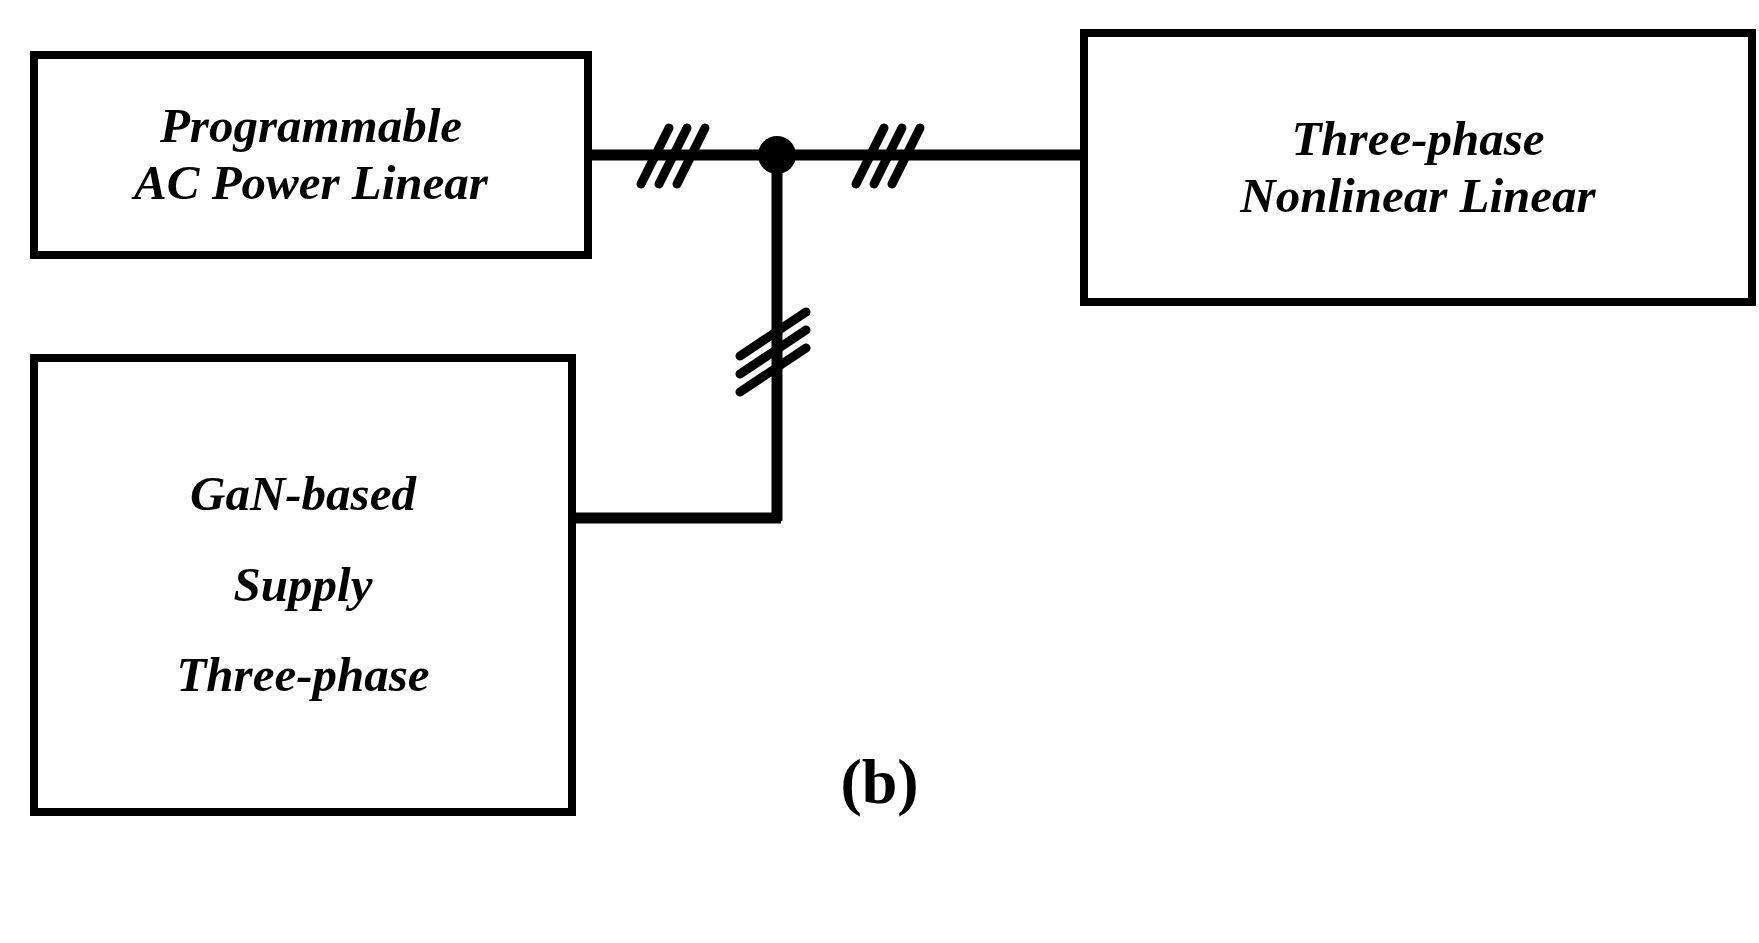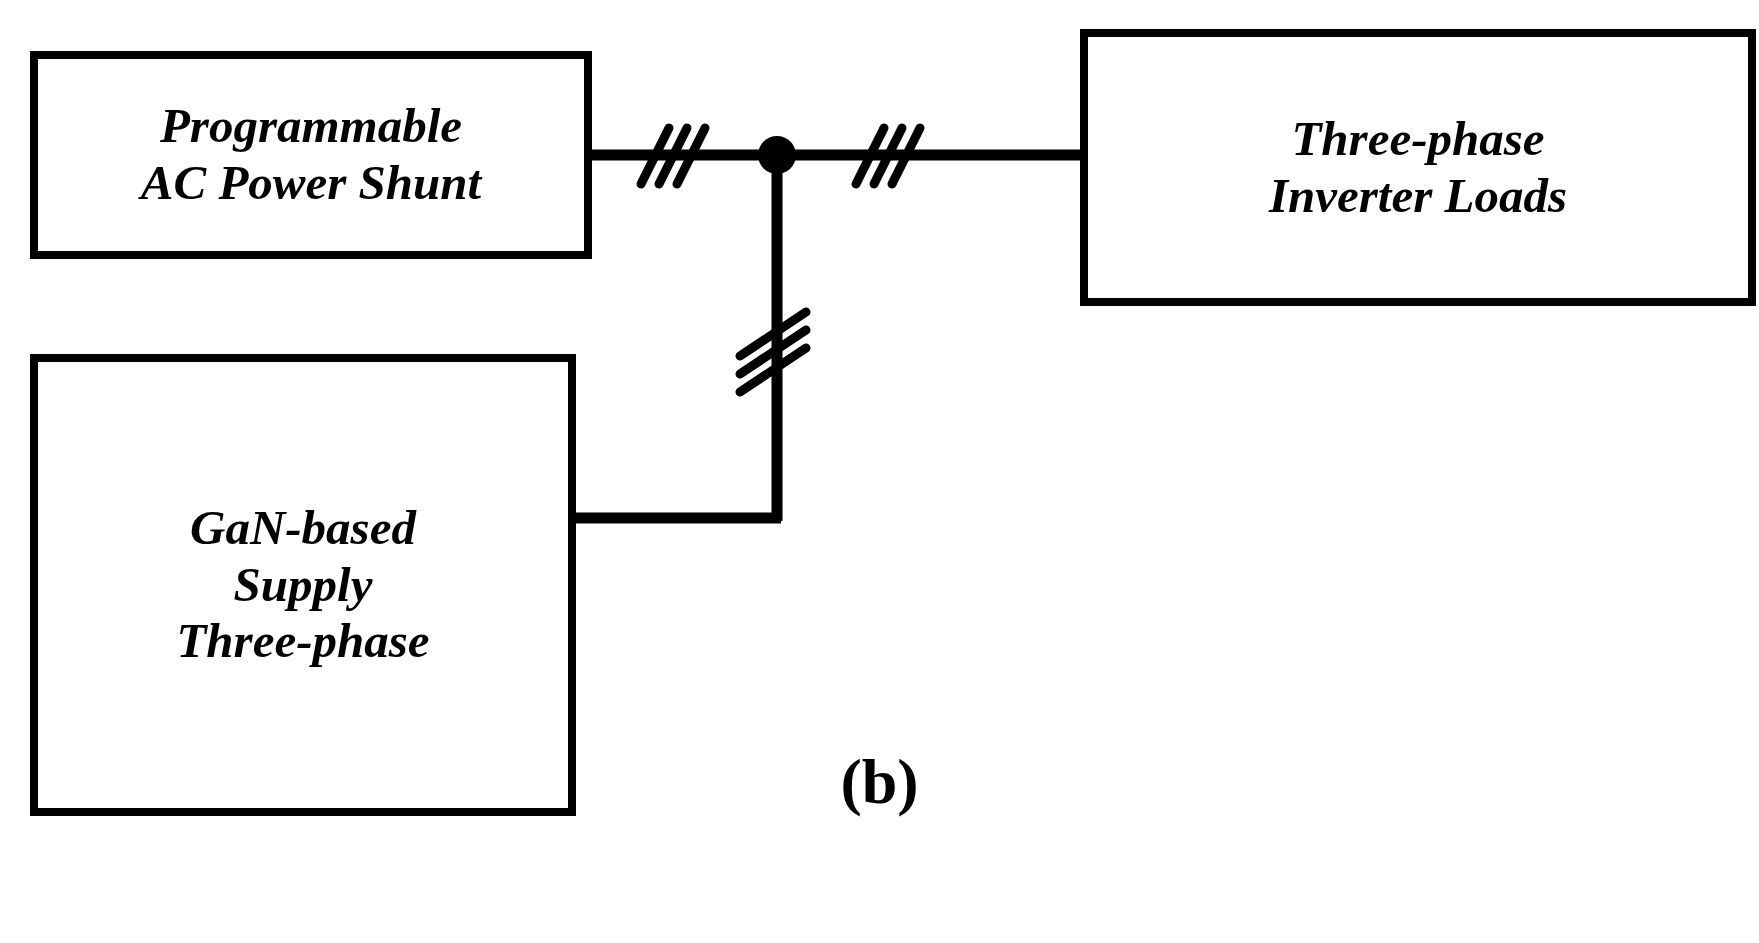--- a/index.html
+++ b/index.html
@@ -51,20 +51,21 @@
     height: 208px;
   }
   #block-power-supply .line { font-size: 49px; }
 
   
   #block-inverter {
     left: 30px;
     top: 354px;
     width: 546px;
     height: 462px;
+    gap: 34px;
   }
   #block-inverter .line { font-size: 49px; }
 
   
   #block-loads {
     left: 1080px;
     top: 29px;
     width: 676px;
     height: 277px;
   }
@@ -115,29 +116,29 @@
       <line x1="740" y1="356" x2="806" y2="312"></line>
       <line x1="740" y1="374" x2="806" y2="330"></line>
       <line x1="740" y1="392" x2="806" y2="348"></line>
     </g>
 
     <circle cx="777" cy="155" r="19" fill="#000000" stroke="none"></circle>
   </svg>
 
   <div class="block" id="block-power-supply">
     <div class="line">Programmable</div>
-    <div class="line">AC Power Shunt</div>
+    <div class="line">AC Power Linear</div>
   </div>
 
   <div class="block" id="block-inverter">
     <div class="line">GaN-based</div>
     <div class="line">Supply</div>
     <div class="line">Three-phase</div>
   </div>
 
   <div class="block" id="block-loads">
     <div class="line">Three-phase</div>
-    <div class="line">Inverter Loads</div>
+    <div class="line">Nonlinear Linear</div>
   </div>
 
   <div class="caption">(b)</div>
 
 </div>
 
 </body></html>

